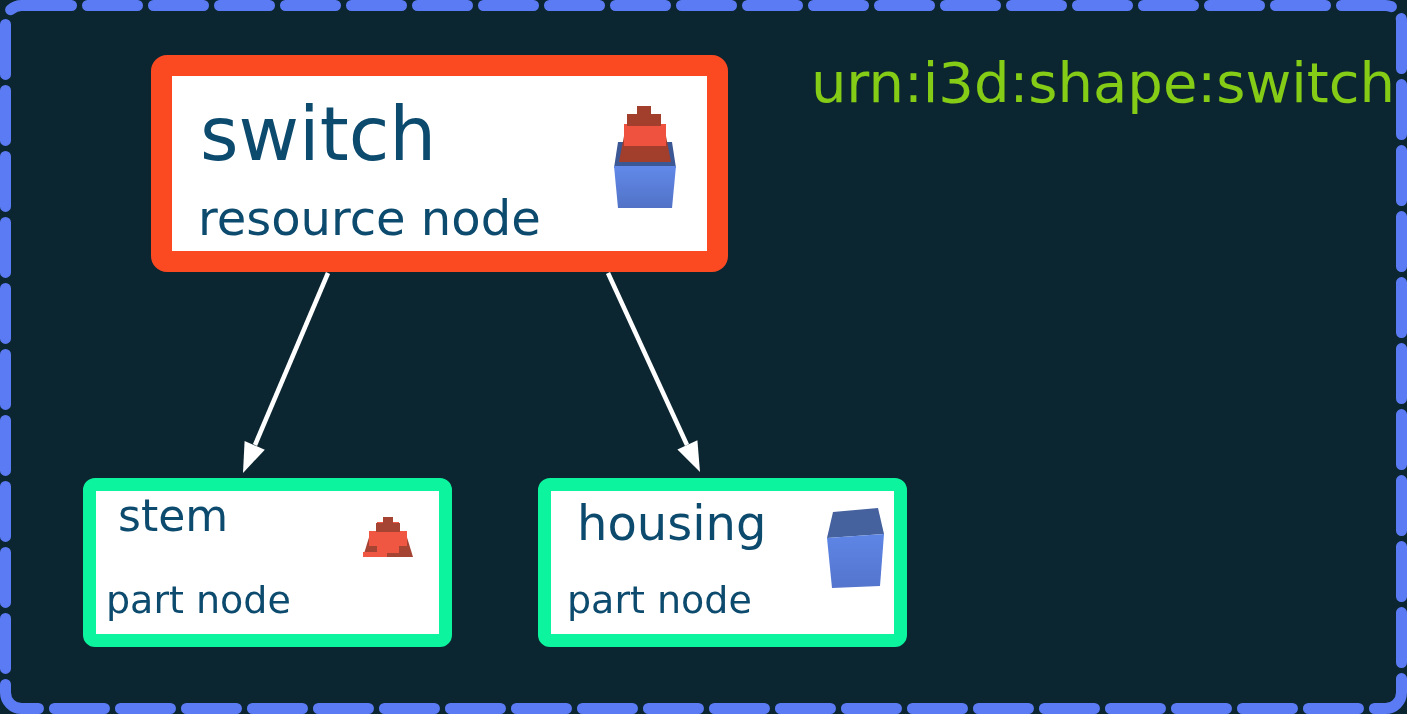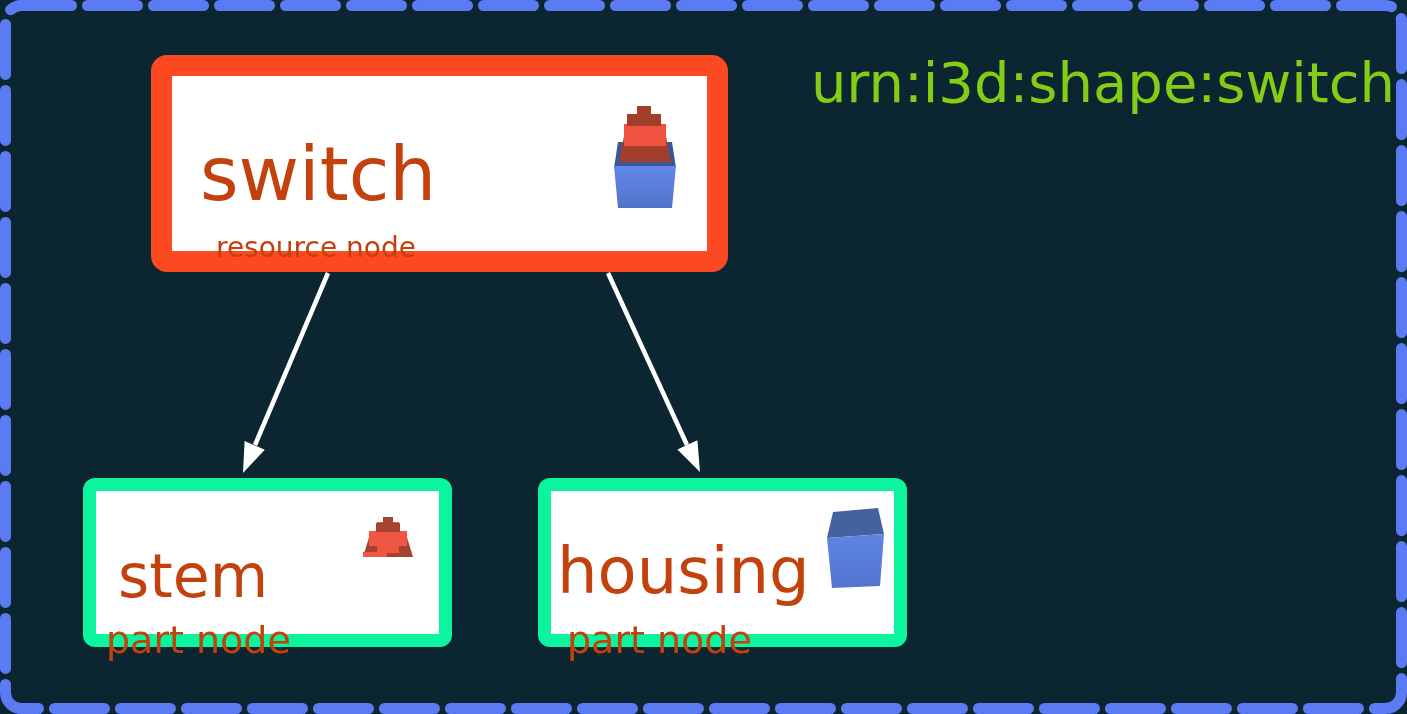--- a/index.html
+++ b/index.html
@@ -37,32 +37,31 @@
   .node.part {
     width: 369px; height: 169px;
     border: 13px solid #0cf49e;
     border-radius: 12px;
   }
   #node-stem    { left: 83px;  top: 478px; }
   #node-housing { left: 538px; top: 478px; }
 
   .node-label, .node-kind {
     position: absolute;
-    color: #c2410c;
+    color: #0c4a6e;
     line-height: 1;
     white-space: nowrap;
-    margin-top: 40px;
   }
   .resource .node-label { left: 28px; top: 21px;  font-size: 74px; }
-  .resource .node-kind  { left: 44px; top: 118px; font-size: 28px; }
+  .resource .node-kind  { left: 26px; top: 118px; font-size: 48px; }
 
-  #node-stem .node-label { left: 22px; top: 15px;  font-size: 60px; }
+  #node-stem .node-label { left: 22px; top: 3px;  font-size: 44px; }
   #node-stem .node-kind  { left: 10px; top: 90px; font-size: 38px; }
 
-  #node-housing .node-label { left: 6px; top: 8px;  font-size: 64px; text-align: center; }
+  #node-housing .node-label { left: 26px; top: 8px;  font-size: 48px; text-align: center; }
   #node-housing .node-kind  { left: 16px; top: 90px; font-size: 38px; }
 
   .node-icon { position: absolute; }
   #icon-switch  { left: 438px; top: 30px; width: 70px;  height: 102px; }
   #icon-stem    { left: 267px; top: 26px; width: 50px;  height: 42px;  }
   #icon-housing { left: 271px; top: 17px; width: 66px;  height: 82px;  }
 </style>
 </head>
 <body>
 

